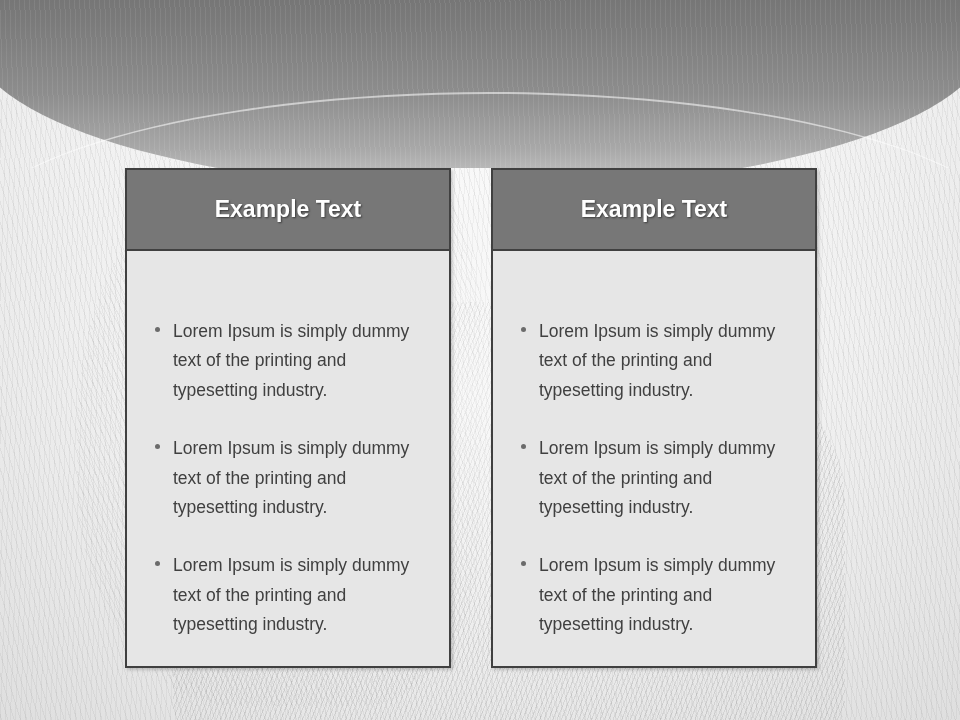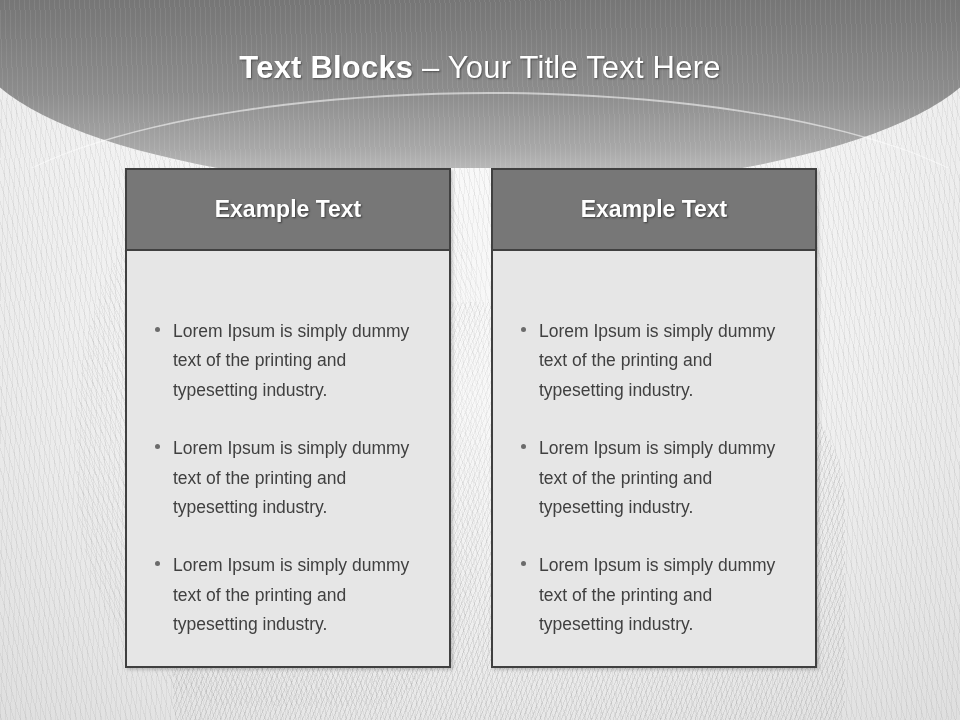--- a/index.html
+++ b/index.html
@@ -186,23 +186,20 @@
   <div class="bg-engrave4"></div>
   <div class="bg-engrave3"></div>
   <div class="bg-vignette"></div>
 
   <div class="banner">
     <div class="banner-fill"></div>
     <div class="banner-texture"></div>
     <div class="banner-curve"></div>
   </div>
 
-  <div class="title">
-    <span class="strong">Text Blocks</span><span class="light"> – </span><span class="light">Your Title Text Here</span>
-  </div>
 
   <div class="blocks">
 
     <div class="block">
       <div class="block-header">
         <span class="block-header-text">Example Text</span>
       </div>
       <div class="block-body">
         <ul class="bullets">
           <li><span class="dot"></span><span>Lorem Ipsum is simply dummy text of the printing and typesetting industry.</span></li>

